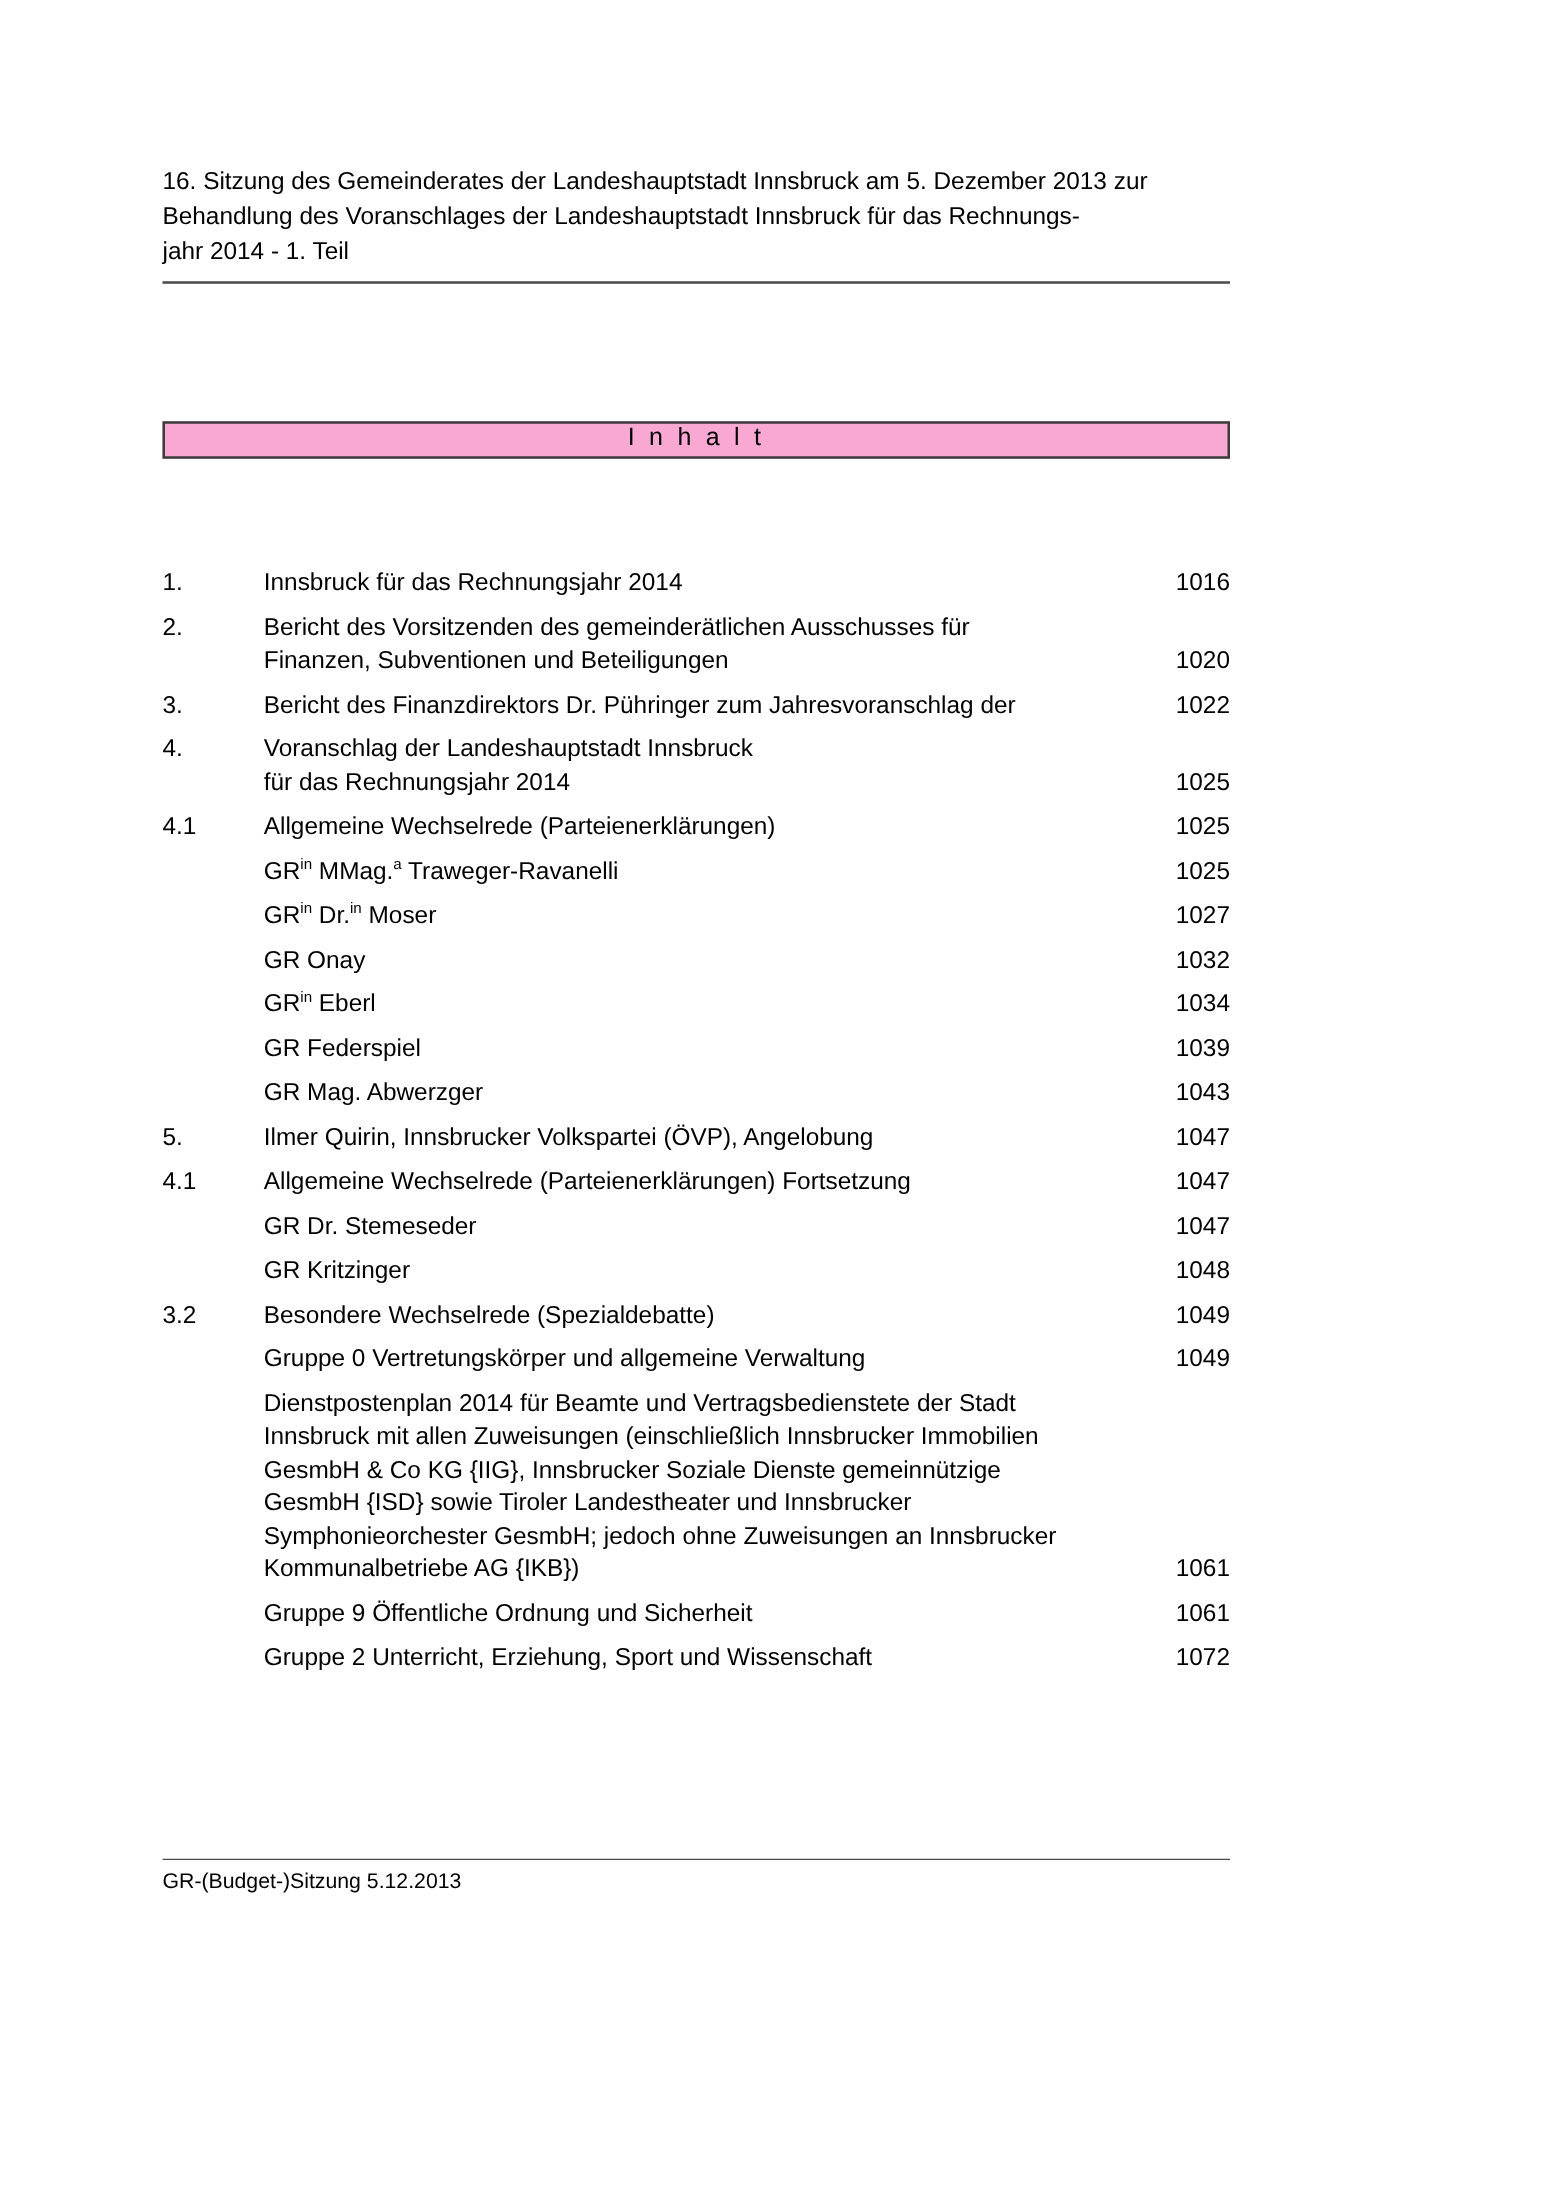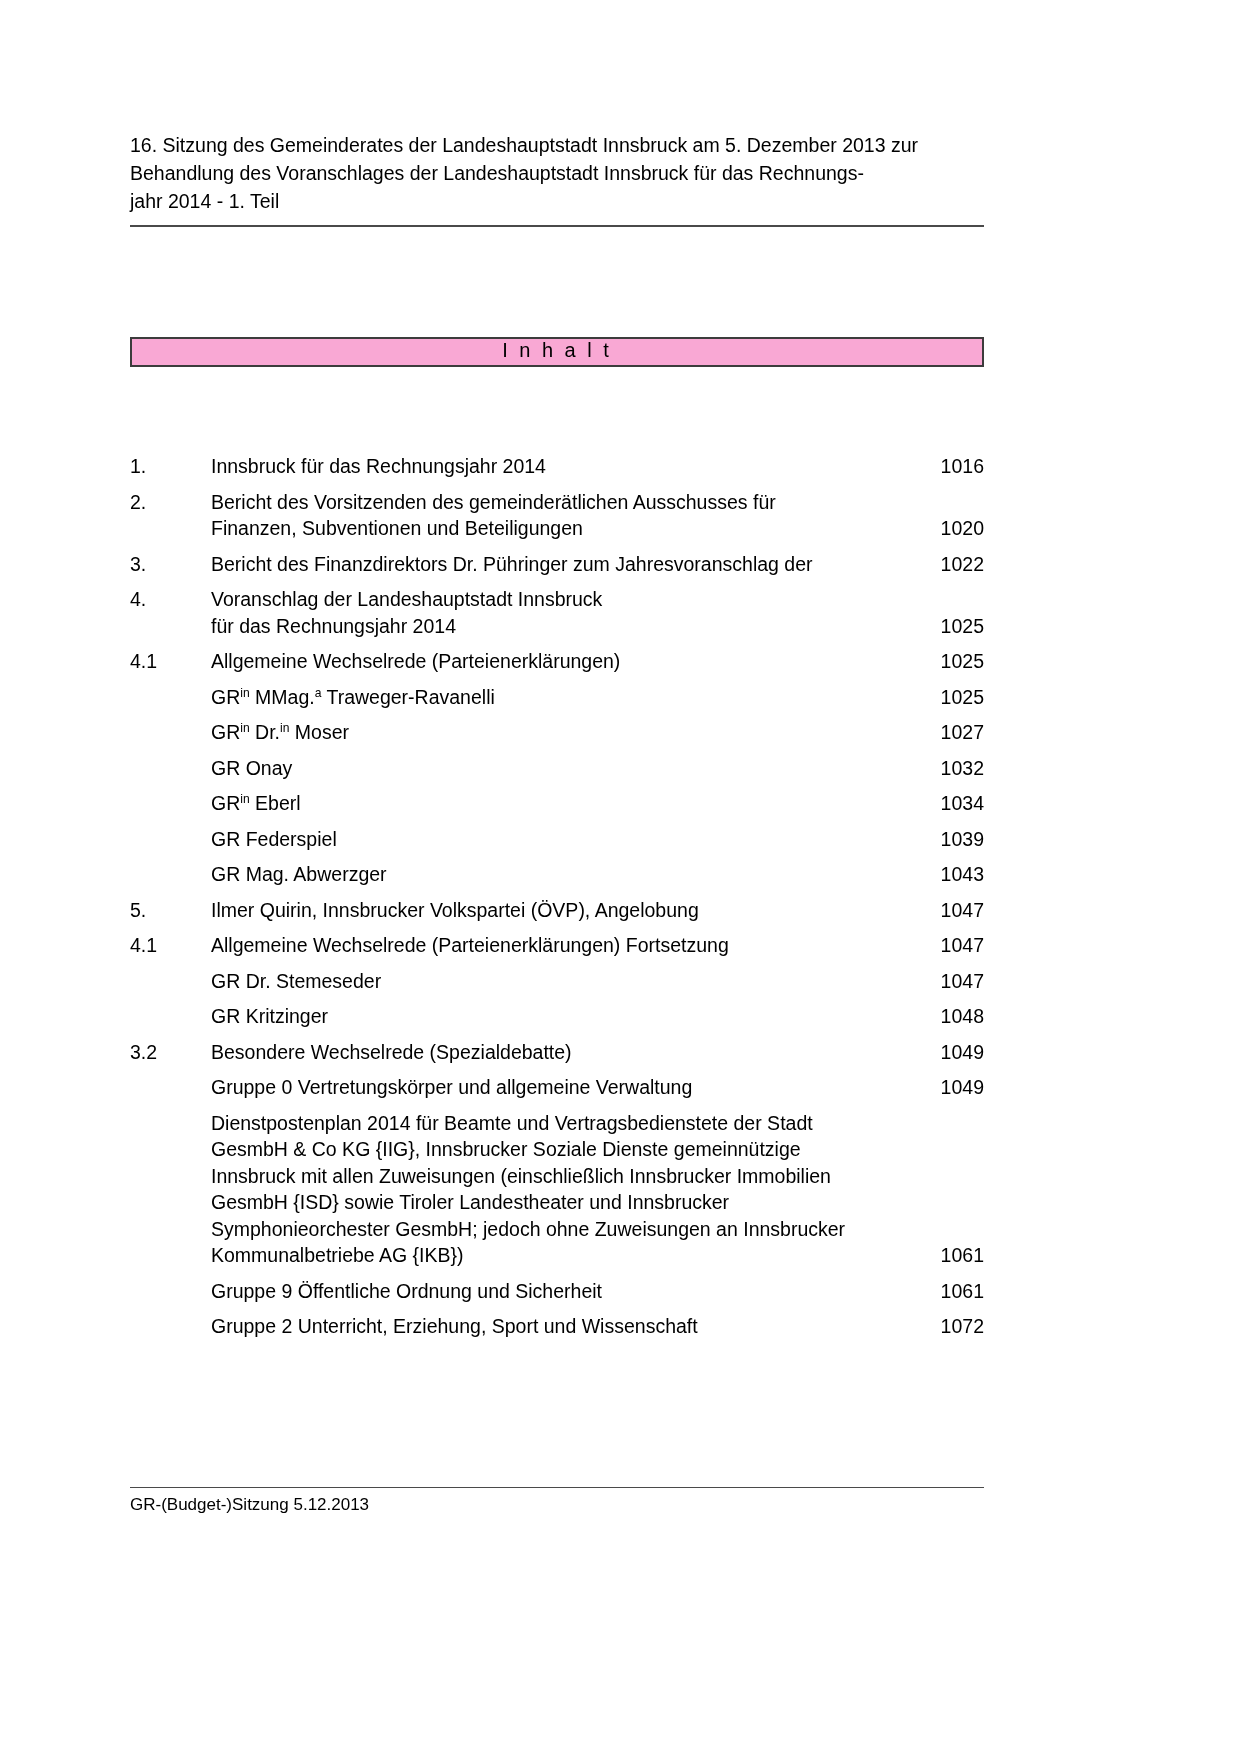--- a/index.html
+++ b/index.html
@@ -236,22 +236,22 @@
     <div class="toc-text">
             <div>Gruppe 0 Vertretungskörper und allgemeine Verwaltung</div>
           </div>
     <div class="toc-page">1049</div>
   </div>
 
   <div class="toc-row">
     <div class="toc-num"></div>
     <div class="toc-text">
             <div>Dienstpostenplan 2014 für Beamte und Vertragsbedienstete der Stadt</div>
+            <div>Innsbruck mit allen Zuweisungen (einschließlich Innsbrucker Immobilien</div>
             <div>GesmbH &amp; Co KG {IIG}, Innsbrucker Soziale Dienste gemeinnützige</div>
-            <div>Innsbruck mit allen Zuweisungen (einschließlich Innsbrucker Immobilien</div>
             <div>GesmbH {ISD} sowie Tiroler Landestheater und Innsbrucker</div>
             <div>Symphonieorchester GesmbH; jedoch ohne Zuweisungen an Innsbrucker</div>
             <div>Kommunalbetriebe AG {IKB})</div>
           </div>
     <div class="toc-page">1061</div>
   </div>
 
   <div class="toc-row">
     <div class="toc-num"></div>
     <div class="toc-text">

